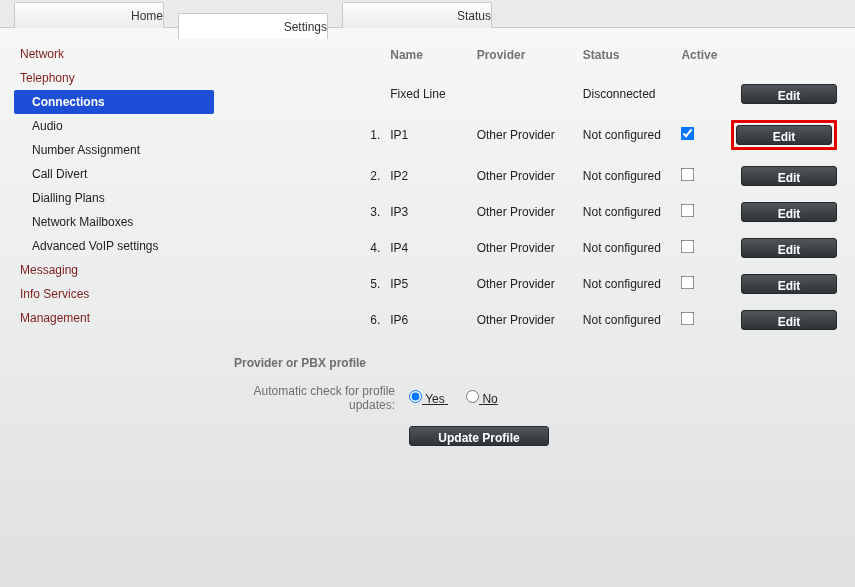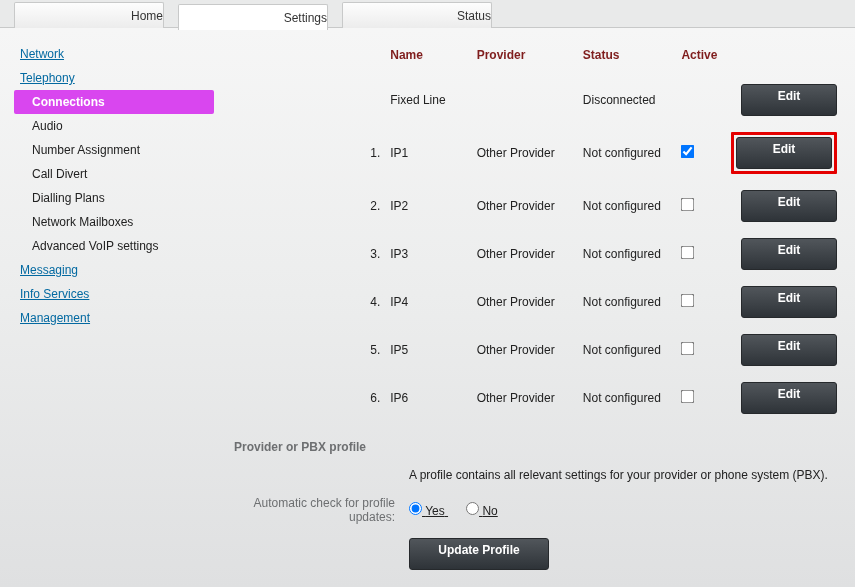--- a/index.html
+++ b/index.html
@@ -32,44 +32,43 @@
     margin-right: 14px;
     color: #333;
     cursor: pointer;
     border-radius: 2px 2px 0 0;
     font-size: 12px;
   }
   .tab.active {
     background: #fff;
     font-weight: normal;
     position: relative;
-    top: 2px;
+    top: 11px;
   }
   .main {
     display: flex;
     padding: 14px 14px 0 14px;
   }
   
   .sidebar {
     width: 200px;
     flex: 0 0 200px;
   }
   .side-item {
     padding: 5px 6px;
-    color: #0369a1;
-    cursor: pointer;
-    text-decoration: underline;
+    color: #7f1d1d;
+    cursor: pointer;
   }
   .side-sub {
     padding: 5px 6px 5px 18px;
     color: #222;
     cursor: pointer;
   }
   .side-sub.active {
-    background: #d946ef;
+    background: #1d4ed8;
     color: #fff;
     font-weight: bold;
     border-radius: 2px;
   }
 
   
   .content {
     flex: 1;
     padding-left: 20px;
   }
@@ -78,40 +77,40 @@
     color: #6d6f71;
     margin-bottom: 18px;
   }
   table.conn {
     width: 100%;
     border-collapse: collapse;
   }
   table.conn th {
     text-align: left;
     font-weight: bold;
-    color: #7f1d1d;
+    color: #737373;
     padding: 6px 4px 14px 4px;
     font-size: 12px;
   }
   table.conn td {
     padding: 8px 4px;
     color: #222;
     vertical-align: middle;
     font-size: 12px;
   }
   .rownum {
     text-align: right;
     color: #6f7072;
     width: 22px;
     padding-right: 6px !important;
   }
   .btn {
     display: inline-block;
     min-width: 96px;
-    height: 32px;
+    height: 20px;
     line-height: 22px;
     background: linear-gradient(#51565b,#2e3338);
     color: #fff;
     font-weight: bold;
     text-align: center;
     border: 1px solid #26292c;
     border-radius: 3px;
     cursor: pointer;
     font-size: 12px;
     padding: 0 10px;
@@ -253,23 +252,20 @@
             <td>Other Provider</td>
             <td>Not configured</td>
             <td><input type="checkbox" style=""></td>
             <td style="text-align: right;"><span class="btn">Edit</span></td>
           </tr>
         </tbody>
     </table>
 
     <div class="sub-section-title">Provider or PBX profile</div>
 
-    <div style="padding-left:175px">
-      <div class="help-text">A profile contains all relevant settings for your provider or phone system (PBX).</div>
-    </div>
 
     <div class="form-row">
       <div class="form-label">Automatic check for profile updates:</div>
       <div class="radio-group">
         <label>
           <input type="radio" name="auto" checked="" style="">
           <span>Yes</span>
         </label>
         <label>
           <input type="radio" name="auto" style="">

